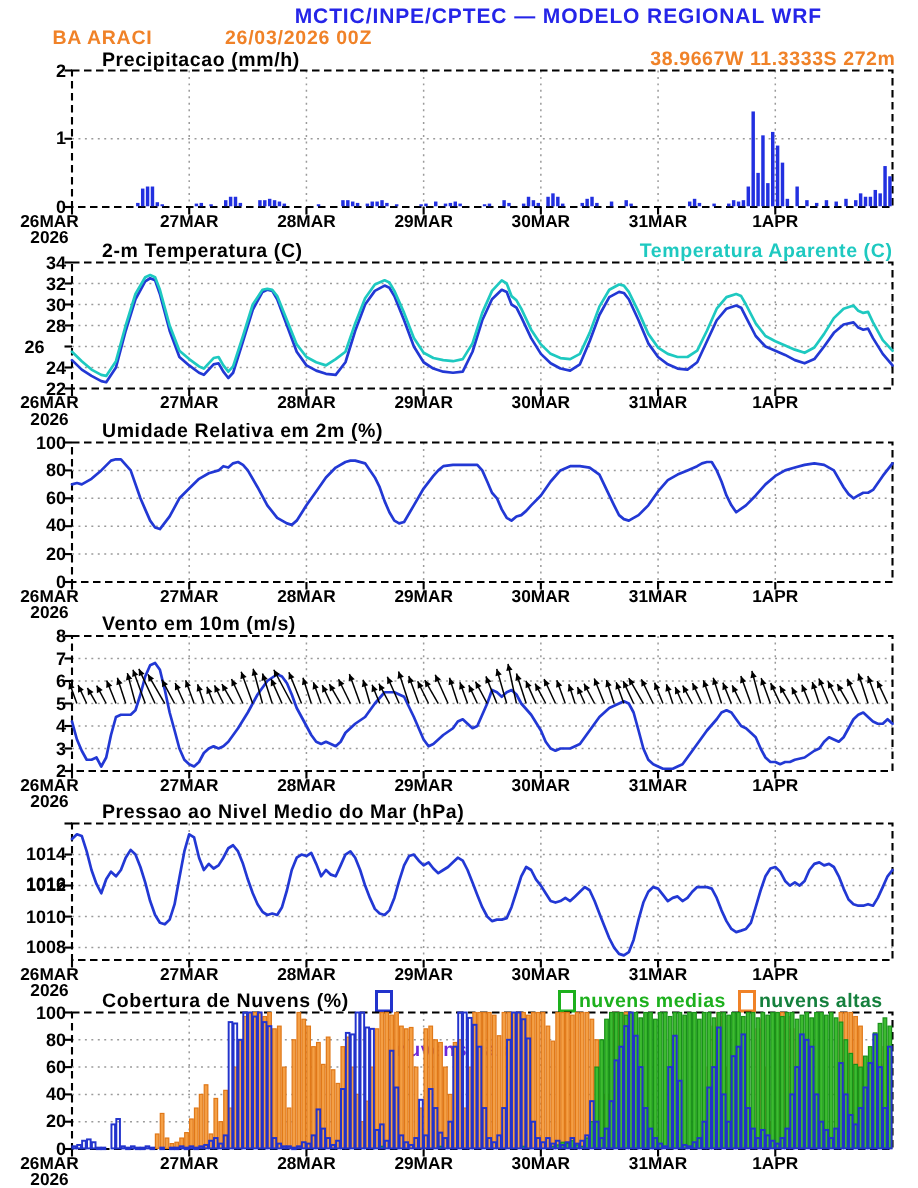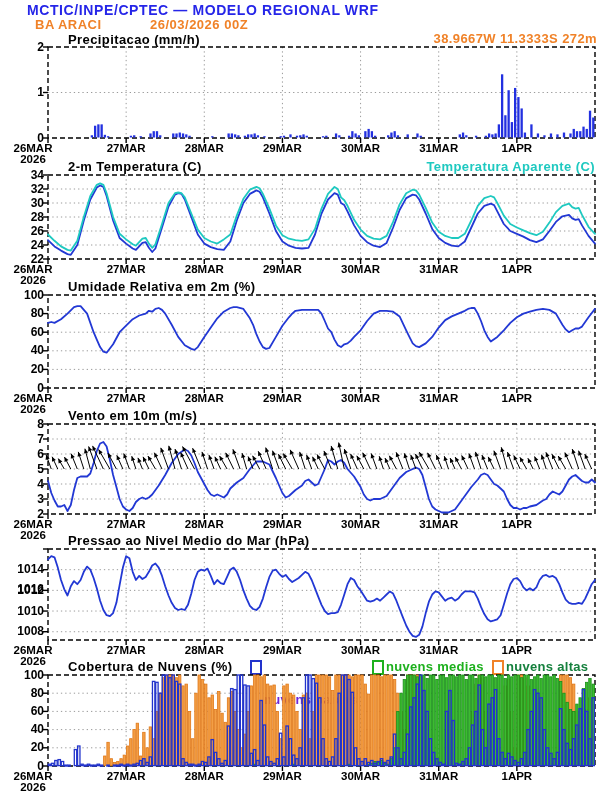--- a/index.html
+++ b/index.html
@@ -1,19 +1,19 @@
 <!DOCTYPE html>
 <html><head>
 <meta charset="utf-8">
 <style>
   html,body{margin:0;padding:0;background:#fff;}
   .page{position:relative;width:612px;height:792px;background:#fff;overflow:hidden;
         font-family:"Liberation Sans",sans-serif;}
-  .hdr-title{position:absolute;top:2px;left:0;width:548px;text-align:left;
-             font-size:14px;font-weight:bold;letter-spacing:0.6px;padding-left:27px;}
+  .hdr-title{position:absolute;top:2px;left:0;width:548px;text-align:right;
+             font-size:14px;font-weight:bold;letter-spacing:0.6px;}
   .hdr-station{position:absolute;top:17px;left:35px;font-size:13px;font-weight:bold;letter-spacing:0.5px;}
   .hdr-run{position:absolute;top:17px;left:150px;font-size:13px;font-weight:bold;letter-spacing:0.5px;}
   .coords{position:absolute;top:31px;right:15px;font-size:13px;font-weight:bold;letter-spacing:0.4px;}
   .ptitle{position:absolute;left:68px;font-size:13px;font-weight:bold;color:#000;letter-spacing:0.4px;white-space:nowrap;}
   .ptitle-r{position:absolute;right:17px;font-size:13px;font-weight:bold;letter-spacing:0.4px;white-space:nowrap;}
   .ylab{position:absolute;width:42px;text-align:right;font-size:12px;font-weight:bold;
         height:13px;line-height:13px;color:#000;}
   .xlab{position:absolute;width:60px;text-align:center;font-size:11.5px;font-weight:bold;color:#000;}
   .legend-sq{position:absolute;width:8px;height:11px;border-width:2px;border-style:solid;background:#fff;}
   .legend-lab{position:absolute;font-size:13px;font-weight:bold;letter-spacing:0.3px;white-space:nowrap;}
@@ -845,21 +845,21 @@
       <div class="xlab" style="left: 3px; top: 142px;">26MAR</div>
       <div class="xlab" style="left: 3px; top: 153px;">2026</div>
       <div class="xlab" style="left: 96.1429px; top: 142px;">27MAR</div>
       <div class="xlab" style="left: 174.286px; top: 142px;">28MAR</div>
       <div class="xlab" style="left: 252.429px; top: 142px;">29MAR</div>
       <div class="xlab" style="left: 330.571px; top: 142px;">30MAR</div>
       <div class="xlab" style="left: 408.714px; top: 142px;">31MAR</div>
       <div class="xlab" style="left: 486.857px; top: 142px;">1APR</div>
       <div class="ylab" style="left: 2px; top: 252.5px;">22</div>
       <div class="ylab" style="left: 2px; top: 238.5px;">24</div>
-      <div class="ylab" style="left: 2px; top: 224.5px;">26</div>
+      <div class="ylab" style="left: 2px; top: 224.5px; text-align: center;">26</div>
       <div class="ylab" style="left: 2px; top: 210.5px;">28</div>
       <div class="ylab" style="left: 2px; top: 196.5px;">30</div>
       <div class="ylab" style="left: 2px; top: 182.5px;">32</div>
       <div class="ylab" style="left: 2px; top: 168.5px;">34</div>
       <div class="xlab" style="left: 3px; top: 263px;">26MAR</div>
       <div class="xlab" style="left: 3px; top: 274px;">2026</div>
       <div class="xlab" style="left: 96.1429px; top: 263px;">27MAR</div>
       <div class="xlab" style="left: 174.286px; top: 263px;">28MAR</div>
       <div class="xlab" style="left: 252.429px; top: 263px;">29MAR</div>
       <div class="xlab" style="left: 330.571px; top: 263px;">30MAR</div>

